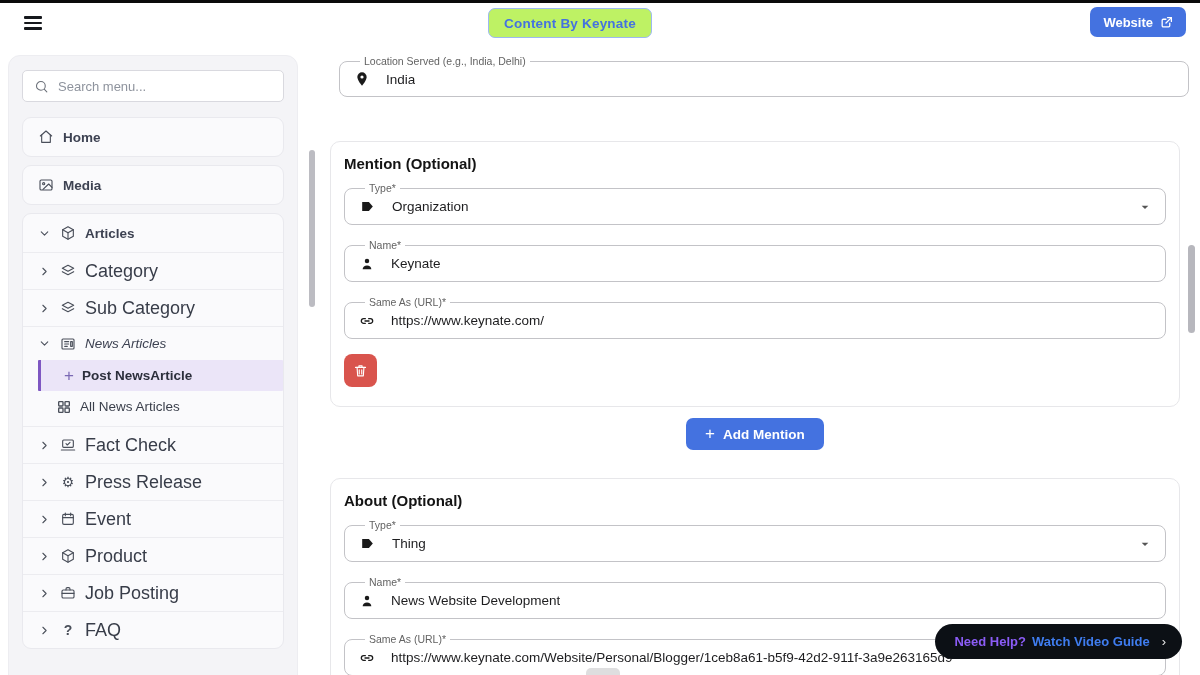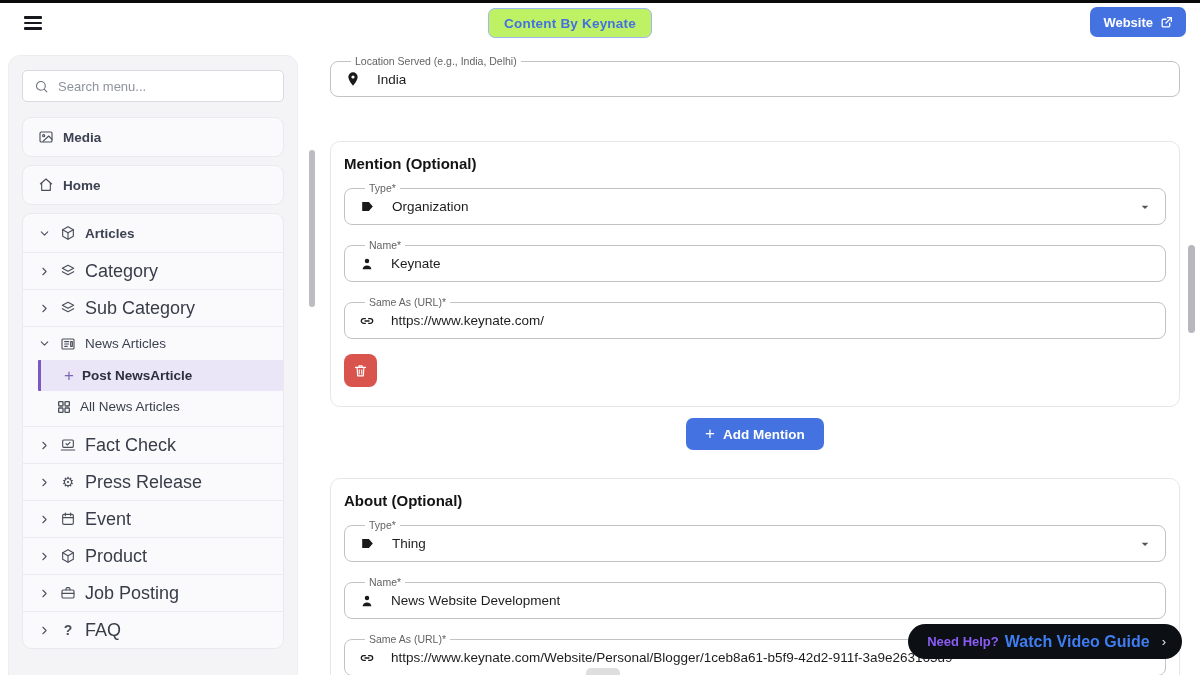--- a/index.html
+++ b/index.html
@@ -29,21 +29,21 @@
     display:flex; align-items:center; gap:9px; padding:0 11px; margin-bottom:15px; }
   .search-box input { border:none; outline:none; background:transparent; font-size:13px; color:#444;
     width:100%; font-family:inherit; }
   .search-box input::placeholder { color:#8e939d; }
   .scard { background:#fafafc; border:1px solid #e9e9ee; border-radius:9px; margin-bottom:8px; overflow:hidden; }
   .srow { display:flex; align-items:center; gap:9px; padding:0 15px; height:38px; cursor:pointer; }
   .srow .slabel { font-size:13.5px; color:#3d4252; font-weight:bold; }
   .child-row { border-top:1px solid #ececf0; height:37px; }
   .child-row .slabel { font-weight:normal; color:#383d49; font-size:18px; }
   .subtree { border-top:1px solid #ececf0; padding-bottom:4px; }
-  .subtree .head { border-top:none; height:33px; }
+  .subtree .head { border-top:none; height:33px;font-style:italic; }
   .deep-row { display:flex; align-items:center; gap:8px; margin-left:15px; padding:0 0 0 18px;
     height:31px; cursor:pointer; }
   .deep-row .slabel { font-size:13.5px; color:#3a3f4b; font-weight:normal; }
   .deep-row.active { background:#ebe5f8; border-left:3px solid #7e57c2; padding-left:23px; border-radius:1px; }
   .deep-row.active .slabel { font-weight:bold; color:#2c2f3c; }
   .plus-glyph { color:#7a68b4; font-size:17px; font-weight:normal; line-height:1; margin-top:-1px; }
   .q-glyph { color:#4a4f5a; font-size:14px; font-weight:bold; width:16px; text-align:center; }
   .gear-glyph { color:#4a4f5a; font-size:14px; width:16px; text-align:center; line-height:1; }
 
   .ic { width:16px; height:16px; stroke:#4a4f5a; fill:none; stroke-width:1.7;
@@ -55,42 +55,42 @@
 
   
   .main { position:absolute; left:330px; top:45px; width:850px; height:630px; }
   fieldset.ffield { border:1px solid #c3c3c7; border-radius:8px; background:#fff;
     padding:0 12px 0 14px; display:flex; align-items:center; gap:16px; position:relative; }
   fieldset.ffield legend { font-size:10.5px; color:#636363; padding:0 4px; margin-left:6px; line-height:1; }
   .fval { font-size:13.5px; color:#1d1d1f; white-space:nowrap; overflow:hidden; }
   .fbody { display:flex; align-items:center; gap:16px; height:26px; margin-top:-4px; width:100%; }
   .caret-wrap { margin-left:auto; display:flex; align-items:center; }
 
-  .loc-field { position:absolute; left:0; top:11px; width:850px; height:41px; }
+  .loc-field { position:absolute; left:9px; top:11px; width:850px; height:41px; }
 
   .sec-card { position:absolute; left:0; width:850px; background:#fff; border:1px solid #e7e7ea;
     border-radius:10px; padding:13px 13px; }
   .sec-title { font-size:15px; font-weight:bold; color:#141414; margin-bottom:11px; }
   .sec-card fieldset.ffield { width:100%; height:42px; margin-bottom:15px; }
   .mention-card { top:96px; height:266px; }
   .about-card { top:433px; height:245px; }
 
   .trash-btn { width:33px; height:33px; background:#d9544d; border:none; border-radius:8px;
     display:flex; align-items:center; justify-content:center; cursor:pointer; margin-top:2px; }
   .add-btn { position:absolute; left:356px; top:373px; height:32px; padding:0 19px; background:#4472e0;
     border:none; border-radius:7px; color:#fff; font-size:13.5px; font-weight:bold; display:flex;
     align-items:center; gap:8px; cursor:pointer; }
   .add-btn .plus { font-size:17px; font-weight:normal; margin-top:-1px; }
 
   
   .help-pill { position:absolute; right:18px; bottom:16px; height:35px; background:#0c1015;
     border-radius:18px; display:flex; align-items:center; gap:6px; padding:0 16px 0 19px;
     z-index:40; cursor:pointer; }
   .help-pill .prefix { color:#8b5cf6; font-size:13px; font-weight:bold; }
-  .help-pill .link { color:#3f7df0; font-size:16px; font-weight:bold; }
+  .help-pill .link { color:#3f7df0; font-size:13px; font-weight:bold; }
   .help-pill .chev-r { color:#e8e8e8; font-size:13px; margin-left:6px; }
 
   .bottom-blob { position:absolute; left:586px; top:668px; width:34px; height:10px;
     background:#dededf; border-radius:5px 5px 0 0; }
 </style>
 </head>
 <body>
 
 <div id="app">
   <div class="top-edge"></div>
@@ -122,38 +122,38 @@
             <path d="M20.5 20.5l-4.2-4.2"></path>
           </svg>
       </span>
       <input type="text" placeholder="Search menu..." style="">
     </div>
 
     <div class="scard">
       <div class="srow">
         <span style="display:flex;">
           <svg class="ic" viewBox="0 0 24 24">
+              <path d="M3.5 10.5L12 3l8.5 7.5"></path>
+              <path d="M5.5 9v11h13V9"></path>
+            </svg>
+        </span>
+        <span class="slabel">Home</span>
+      </div>
+    </div>
+
+    <div class="scard">
+      <div class="srow">
+        <span style="display:flex;">
+          <svg class="ic" viewBox="0 0 24 24">
               <rect x="3" y="4.5" width="18" height="15" rx="2"></rect>
               <circle cx="8.5" cy="10" r="1.6"></circle>
               <path d="M21 15.5l-5-5-8.5 8"></path>
             </svg>
         </span>
         <span class="slabel">Media</span>
-      </div>
-    </div>
-
-    <div class="scard">
-      <div class="srow">
-        <span style="display:flex;">
-          <svg class="ic" viewBox="0 0 24 24">
-              <path d="M3.5 10.5L12 3l8.5 7.5"></path>
-              <path d="M5.5 9v11h13V9"></path>
-            </svg>
-        </span>
-        <span class="slabel">Home</span>
       </div>
     </div>
 
     <div class="scard">
       <div class="srow">
         <span style="display:flex;">
           <svg class="chev" viewBox="0 0 24 24">
               <path d="M6 9l6 6 6-6"></path>
             </svg>
         </span>

